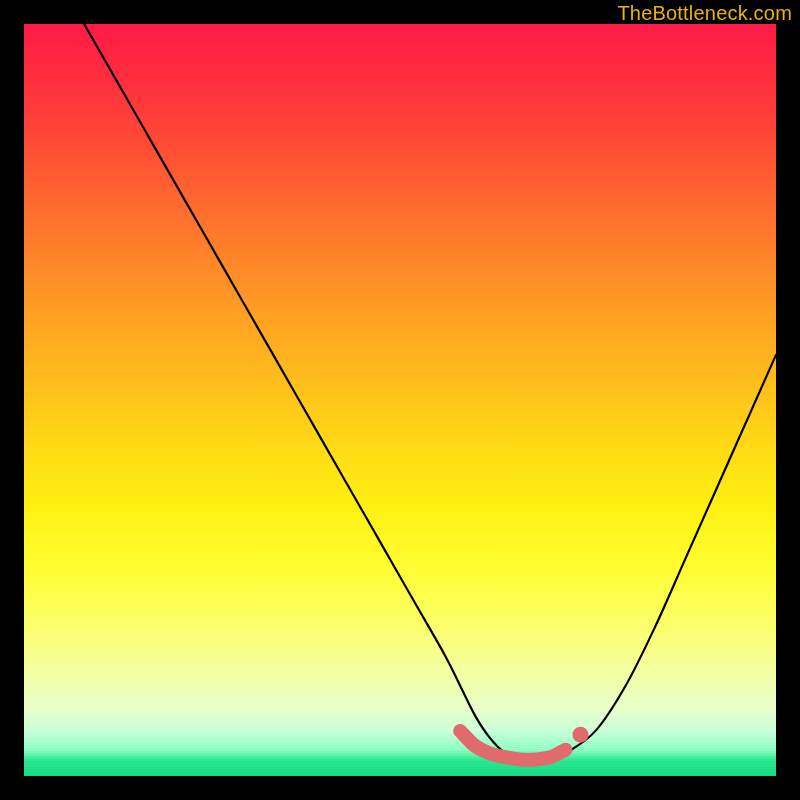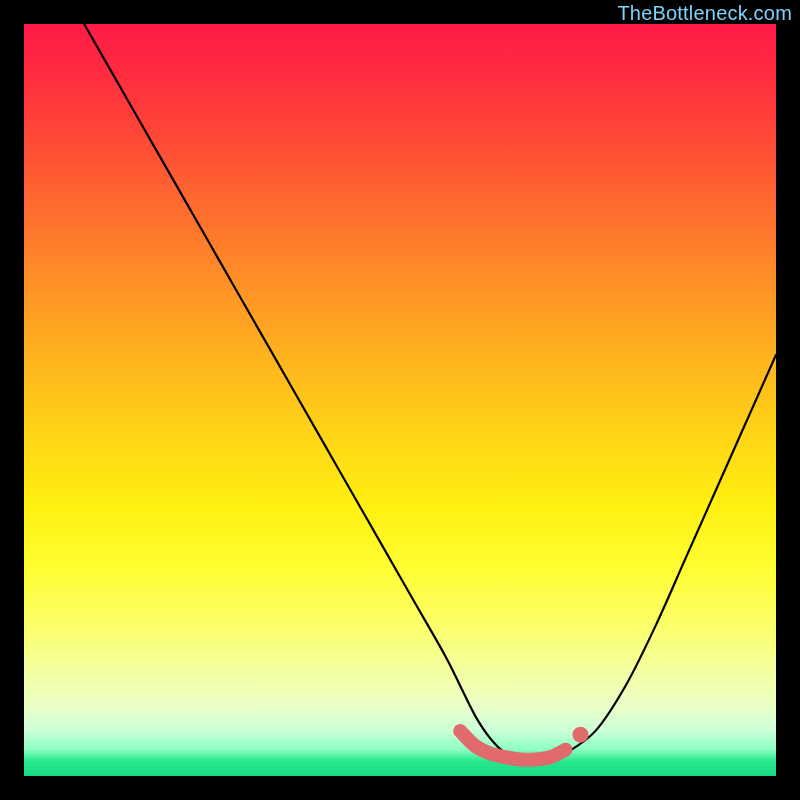--- a/index.html
+++ b/index.html
@@ -55,21 +55,21 @@
         rgba(255,255,255,0.10) 1px,
         rgba(0,0,0,0.05) 1px,
         rgba(0,0,0,0.05) 2px
       );
     mix-blend-mode: overlay;
   }
   .watermark {
     position: absolute;
     top: 2px;
     right: 8px;
-    color: #7dd3fc;
+    color: #eab308;
     font-size: 20px;
     font-weight: 500;
     letter-spacing: 0.2px;
     user-select: none;
   }
   svg.curve {
     position: absolute;
     inset: 0;
   }
 </style>

